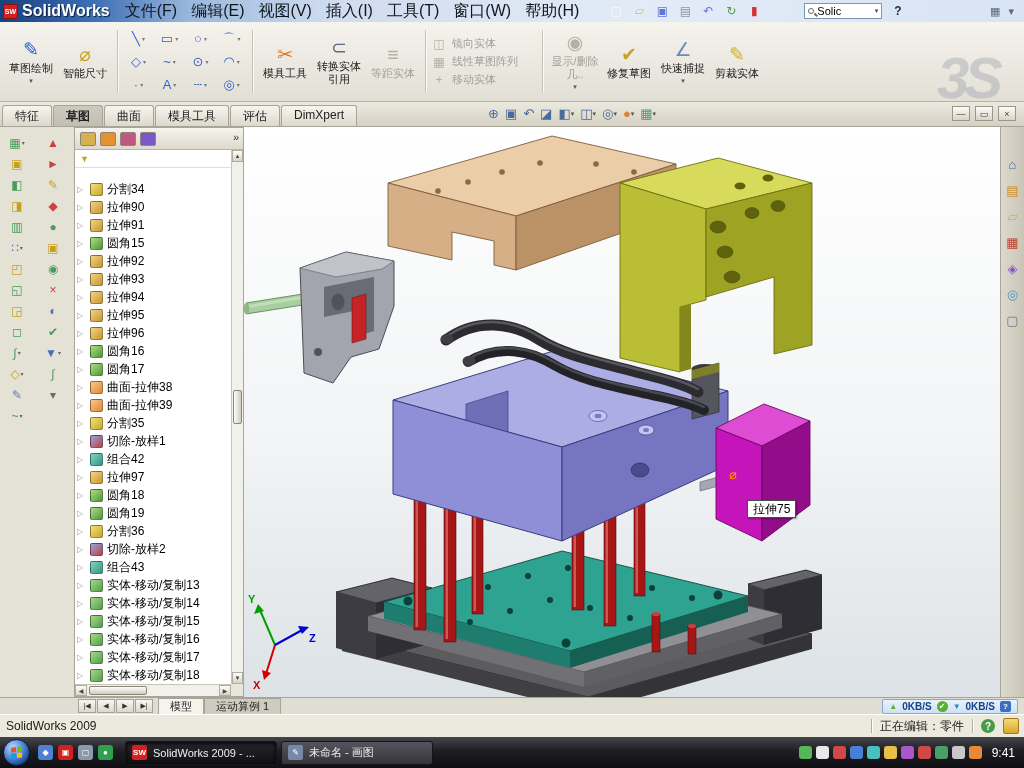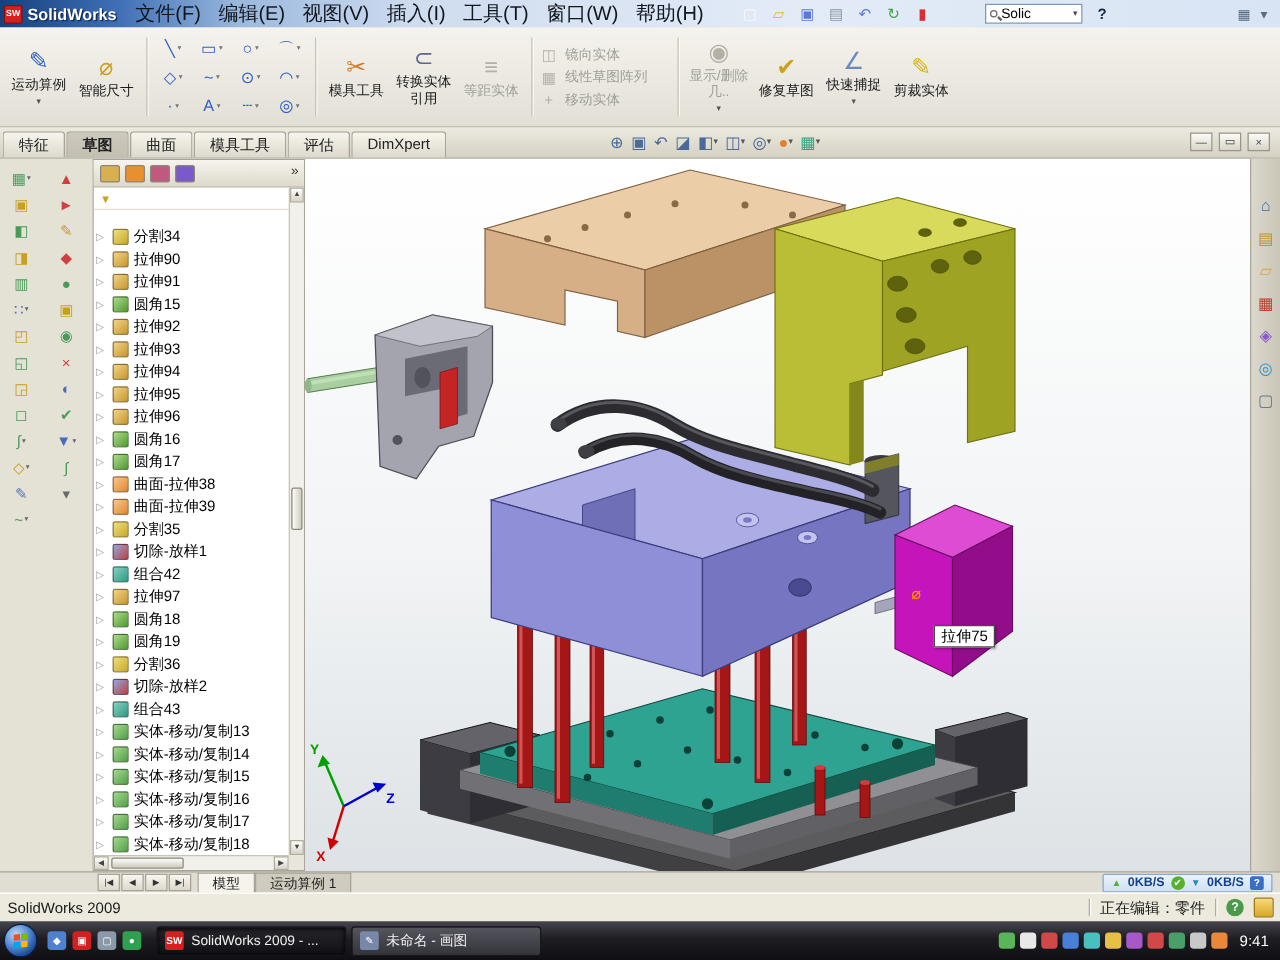--- a/index.html
+++ b/index.html
@@ -5,21 +5,21 @@
 *{margin:0;padding:0;box-sizing:border-box}
 html,body{width:1024px;height:768px;overflow:hidden}
 body{font-family:"Liberation Sans","DejaVu Sans",sans-serif;font-size:12px}
 #app{position:relative;width:1024px;height:768px;background:#ece9dd;overflow:hidden}
 
 
 #titlebar{position:absolute;left:0;top:0;width:1024px;height:22px;display:flex;align-items:center;
  background:linear-gradient(90deg,#16417f 0px,#3f6fb5 95px,#9ab8dd 190px,#cfdcef 330px,#e3ebf7 640px,#d8e4f4 100%)}
 .sw-badge{width:15px;height:15px;background:#d42020;border:1px solid #8a0f0f;border-radius:2px;color:#fff;
  font-size:7px;font-weight:bold;display:flex;align-items:center;justify-content:center;margin-left:3px}
-.apptitle{color:#fff;font-weight:bold;font-size:13px;text-shadow:1px 1px 1px #0a1e40;margin:0 8px 0 4px}
+.apptitle{color:#fff;font-weight:bold;font-size:16px;text-shadow:1px 1px 1px #0a1e40;margin:0 8px 0 4px}
 #menubar{display:flex}
 .menu-item{font-size:16px;padding:3px 7px;color:#10161e;cursor:default}
 #quickbar{display:flex;gap:7px;margin-left:22px}
 .qicon{width:16px;text-align:center;font-size:12px;line-height:16px}
 #searchbox{margin-left:42px;width:78px;height:16px;background:#fff;border:1px solid #7a96b8;display:flex;align-items:center;font-size:11px;padding:0 3px;gap:3px}
 .mag{width:6px;height:6px;border:1.5px solid #666;border-radius:50%;position:relative;flex:none}
 .mag::after{content:"";position:absolute;left:5px;top:5px;width:4px;height:1.5px;background:#666;transform:rotate(45deg)}
 .sval{flex:1;white-space:nowrap;overflow:hidden}
 .scaret{color:#446;font-size:7px}
 .helpq{font-size:12px;font-weight:bold;color:#1a2a44;margin-left:12px}
@@ -195,21 +195,21 @@
     <span class="titleicon" style="color: rgb(90, 106, 128);">▦</span>
         <span class="titleicon" style="color: rgb(90, 106, 128);">▾</span>
       </div>
   </div>
 
   <div id="ribbon">
     <div style="display:flex">
 
         <button class="rbtn" data-disabled="false">
           <span class="bico" style="color: rgb(47, 98, 196);">✎</span>
-          <span class="blabel">运动算例</span>
+          <span class="blabel">草图绘制</span>
           <b class="caret-b" data-caret="true">▾</b>
         </button>
 
         <button class="rbtn" data-disabled="false">
           <span class="bico" style="color: rgb(202, 162, 30);">⌀</span>
           <span class="blabel">智能尺寸</span>
 
         </button>
       </div>
     <div class="rsep"></div>
@@ -334,20 +334,21 @@
           <span class="blabel">快速捕捉</span>
           <b class="caret-b" data-caret="true">▾</b>
         </button>
 
         <button class="rbtn" data-disabled="false">
           <span class="bico" style="color: rgb(216, 176, 32);">✎</span>
           <span class="blabel">剪裁实体</span>
 
         </button>
       </div>
+    <div id="watermark">3S</div>
   </div>
 
   <div id="tabstrip">
     <div id="cmdtabs">
 
     <span class="ctab" data-active="false">特征</span>
         <span class="ctab" data-active="true">草图</span>
         <span class="ctab" data-active="false">曲面</span>
         <span class="ctab" data-active="false">模具工具</span>
         <span class="ctab" data-active="false">评估</span>

